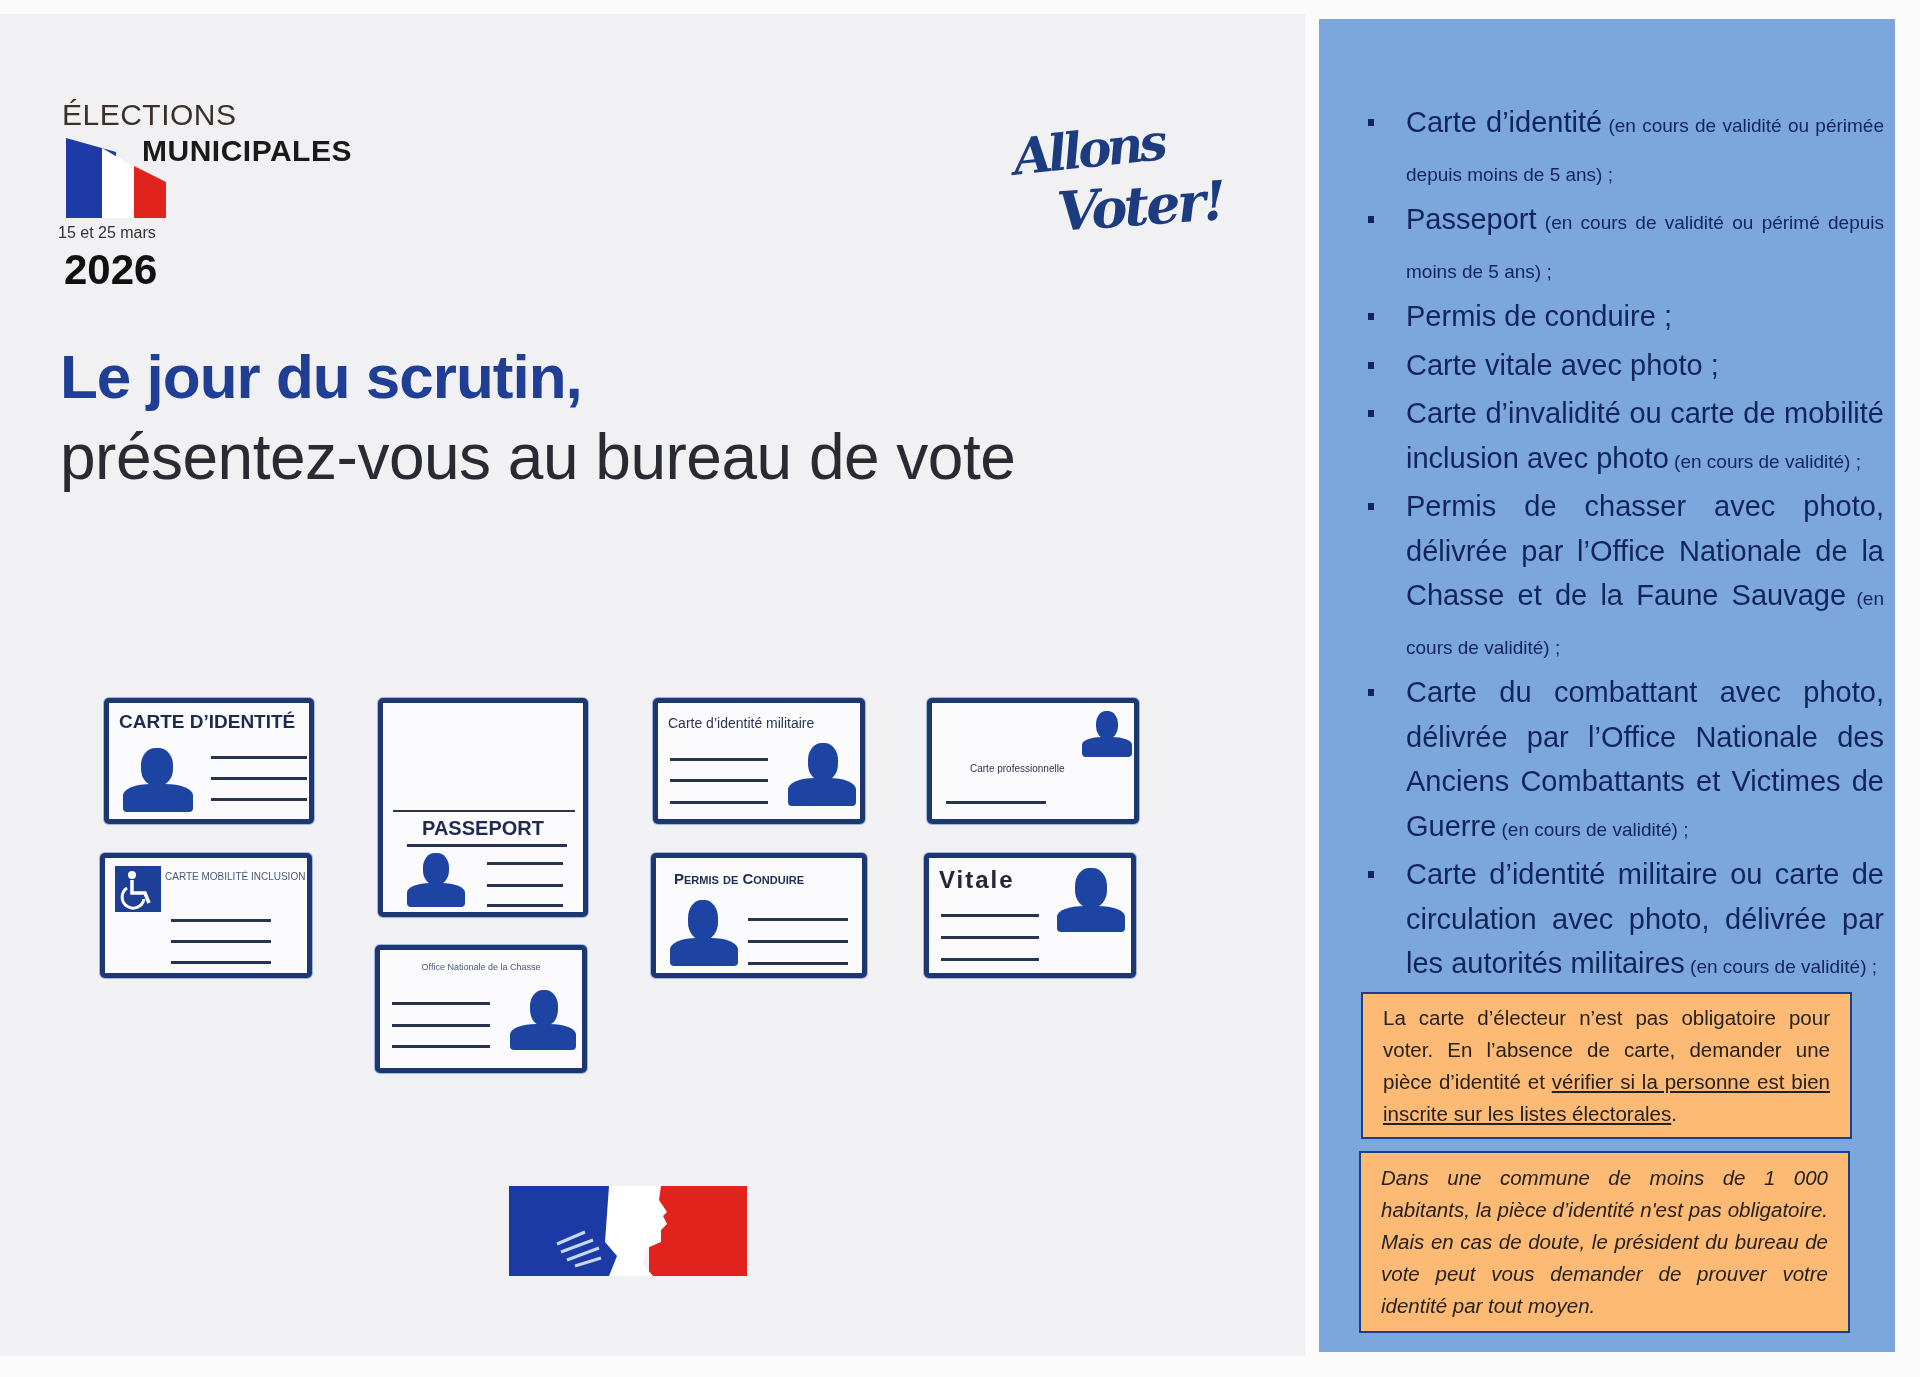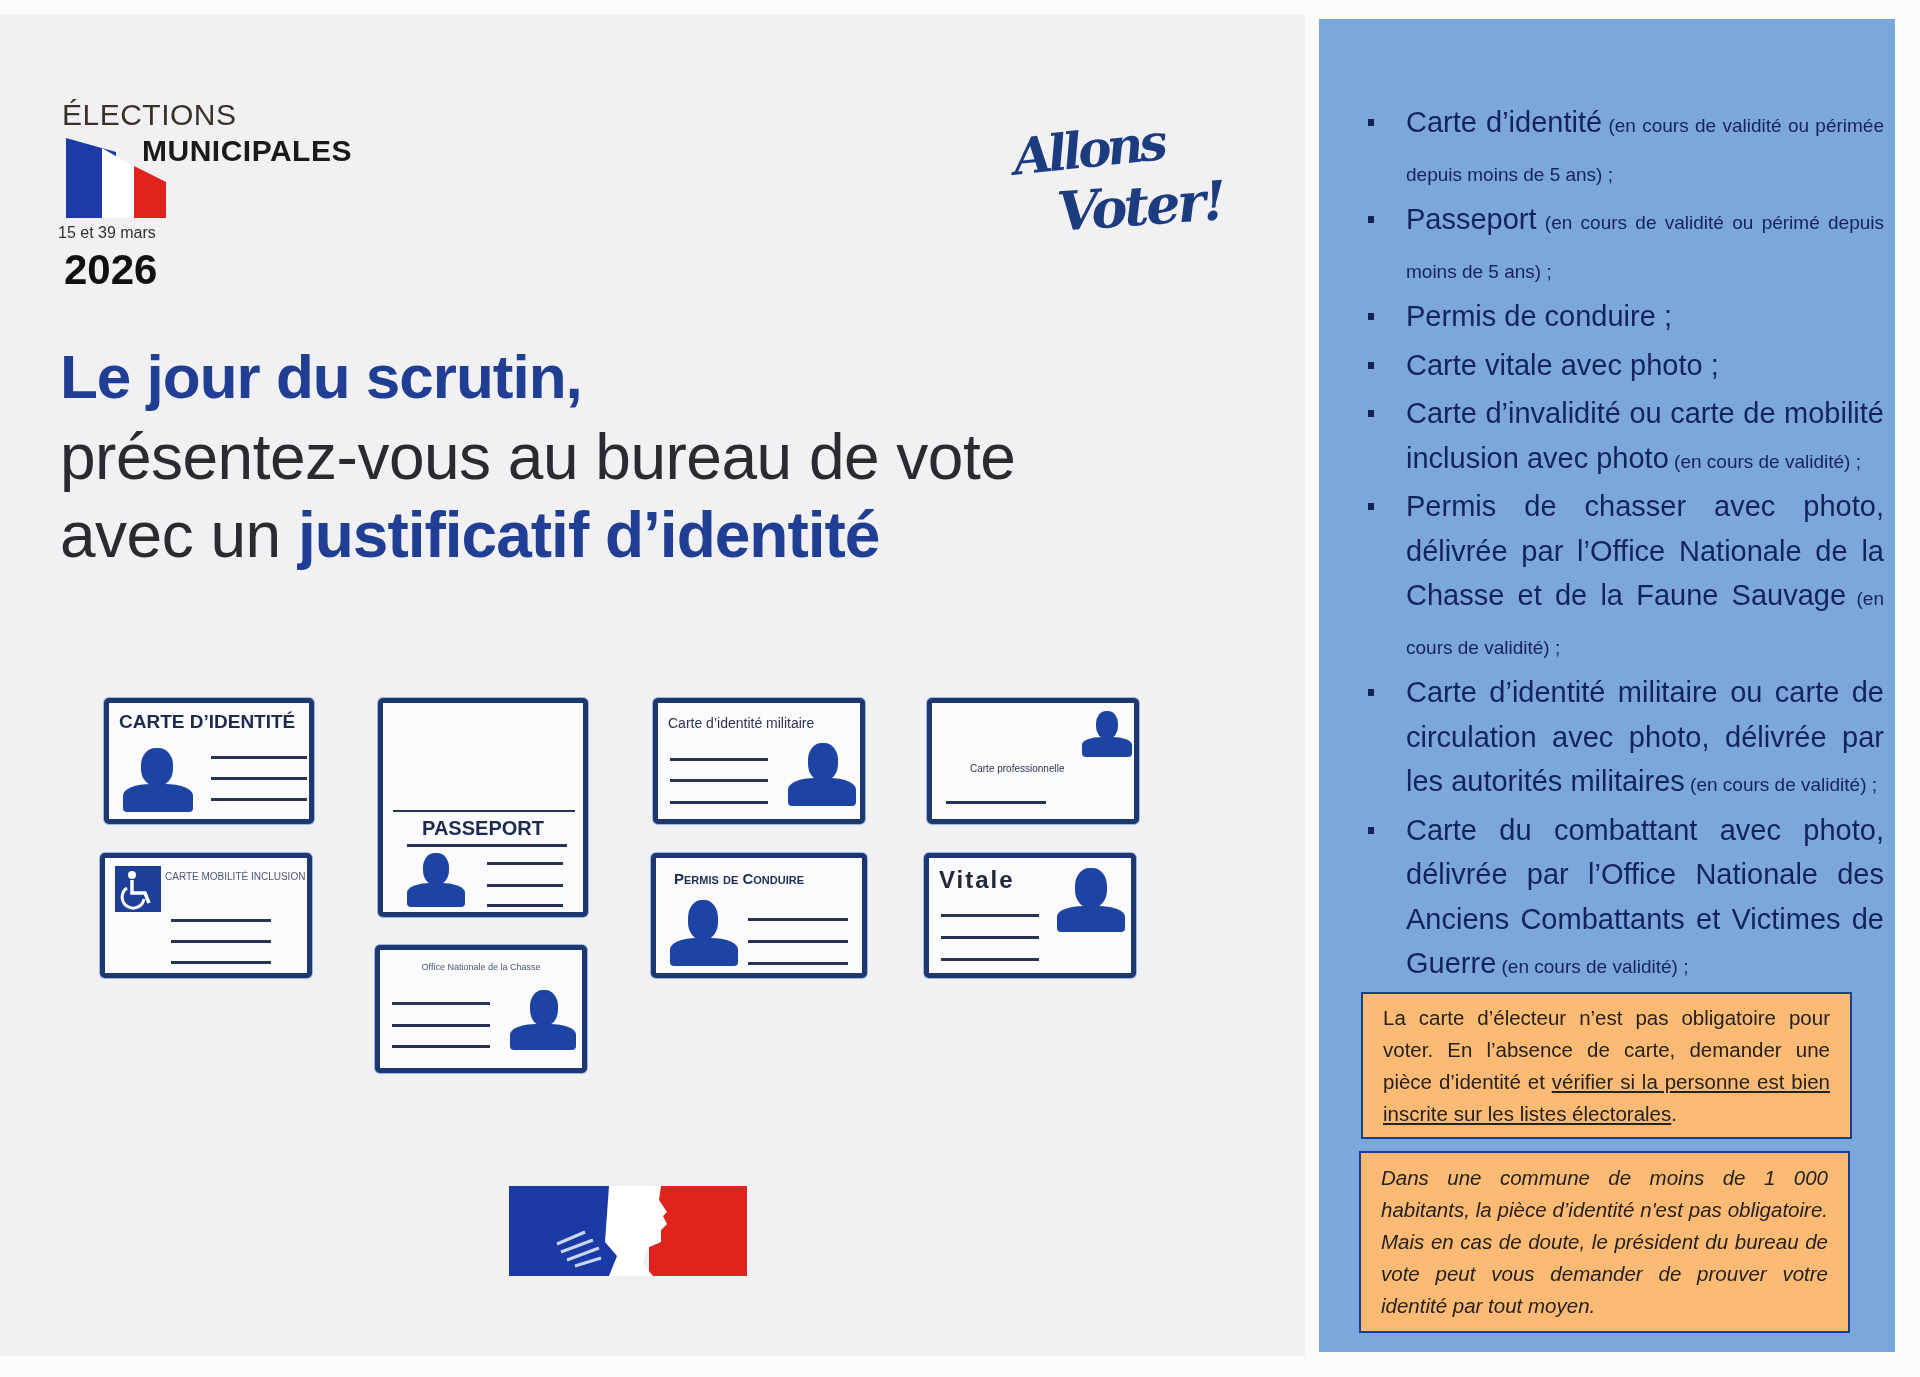--- a/index.html
+++ b/index.html
@@ -77,33 +77,32 @@
 <div class="right-panel"></div>
 
 <div class="elec-logo">
   <div class="elec-title1">ÉLECTIONS</div>
   <svg class="elec-flag" viewBox="0 0 104 80">
     <polygon points="2,0 52,14 52,80 2,80" fill="#1d3aa6"></polygon>
     <polygon points="38,10 72,30 72,80 38,80" fill="#ffffff"></polygon>
     <polygon points="70,28 102,44 102,80 70,80" fill="#e1231e"></polygon>
   </svg>
   <div class="elec-title2">MUNICIPALES</div>
-  <div class="elec-dates">15 et 39 mars</div>
+  <div class="elec-dates">15 et 25 mars</div>
   <div class="elec-year">2026</div>
 </div>
 
 <div class="allons">
   <div class="allons-l1">Allons</div>
   <div class="allons-l2">Voter!</div>
 </div>
 
 <div class="headline">
   <div class="hl-line1">Le jour du scrutin,</div>
   <div class="hl-line2">présentez-vous au bureau de vote</div>
-  <div class="hl-line3"><span>avec un </span><span class="hl-bold">justificatif d’identité</span></div>
 </div>
 
 <div class="card" style="left:104px;top:698px;width:210px;height:126px;">
   <div class="card-title" style="left:10px;top:8px;font-size:19px;">CARTE D’IDENTITÉ</div>
   <div class="person" style="left:12px;top:45px;width:76px;height:66px;">
     <div class="head" style="left:20px;top:0;width:32px;height:38px;"></div>
     <div class="body" style="left:2px;top:36px;width:70px;height:28px;"></div>
   </div>
   <div class="line" style="left:102px;top:53px;width:96px;"></div>
   <div class="line" style="left:102px;top:74px;width:96px;"></div>
@@ -198,19 +197,19 @@
   </svg>
 </div>
 
 <ul class="id-list">
   <li class="id-item"><span class="bullet"></span><span>Carte d’identité</span><span class="small"> (en cours de validité ou périmée depuis moins de 5 ans) ;</span></li>
   <li class="id-item"><span class="bullet"></span><span>Passeport</span><span class="small"> (en cours de validité ou périmé depuis moins de 5 ans) ;</span></li>
   <li class="id-item"><span class="bullet"></span><span>Permis de conduire ;</span><span class="small"></span></li>
   <li class="id-item"><span class="bullet"></span><span>Carte vitale avec photo ;</span><span class="small"></span></li>
   <li class="id-item"><span class="bullet"></span><span>Carte d’invalidité ou carte de mobilité inclusion avec photo</span><span class="small"> (en cours de validité) ;</span></li>
   <li class="id-item"><span class="bullet"></span><span>Permis de chasser avec photo, délivrée par l’Office Nationale de la Chasse et de la Faune Sauvage</span><span class="small"> (en cours de validité) ;</span></li>
+  <li class="id-item"><span class="bullet"></span><span>Carte du combattant avec photo, délivrée par l’Office Nationale des Anciens Combattants et Victimes de Guerre</span><span class="small"> (en cours de validité) ;</span></li>
   <li class="id-item"><span class="bullet"></span><span>Carte d’identité militaire ou carte de circulation avec photo, délivrée par les autorités militaires</span><span class="small"> (en cours de validité) ;</span></li>
-  <li class="id-item"><span class="bullet"></span><span>Carte du combattant avec photo, délivrée par l’Office Nationale des Anciens Combattants et Victimes de Guerre</span><span class="small"> (en cours de validité) ;</span></li>
 </ul>
 
 <div class="note-box note1"><span>La carte d’électeur n’est pas obligatoire pour voter. En l’absence de carte, demander une pièce d’identité et </span><span class="u">vérifier si la personne est bien inscrite sur les listes électorales</span><span>.</span></div>
 
 <div class="note-box note2">Dans une commune de moins de 1 000 habitants, la pièce d’identité n'est pas obligatoire. Mais en cas de doute, le président du bureau de vote peut vous demander de prouver votre identité par tout moyen.</div>
 
 </body></html>

